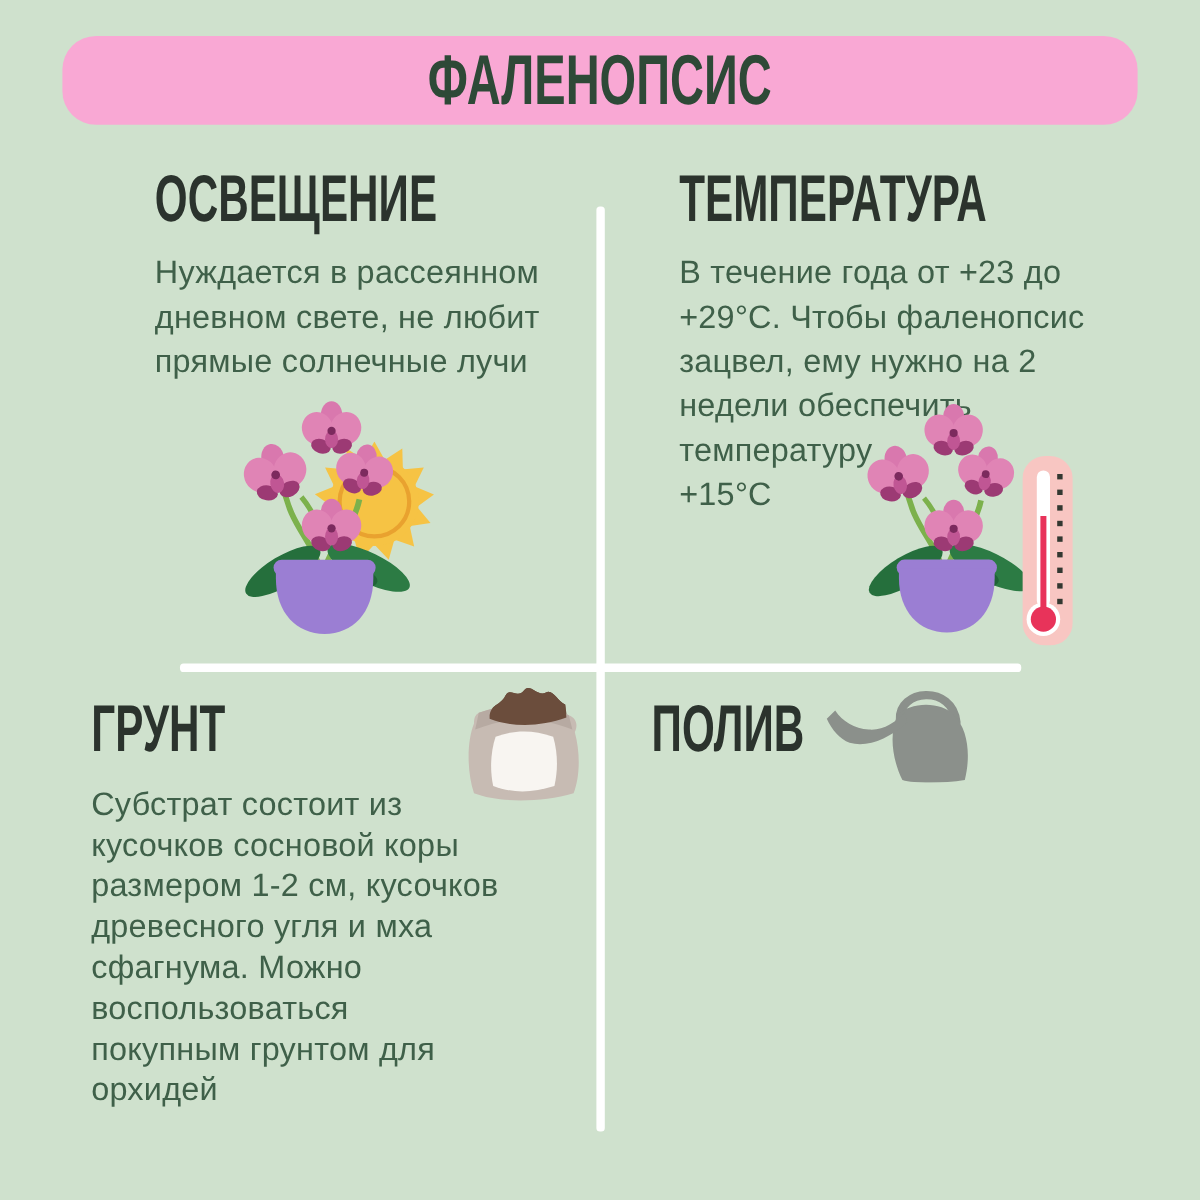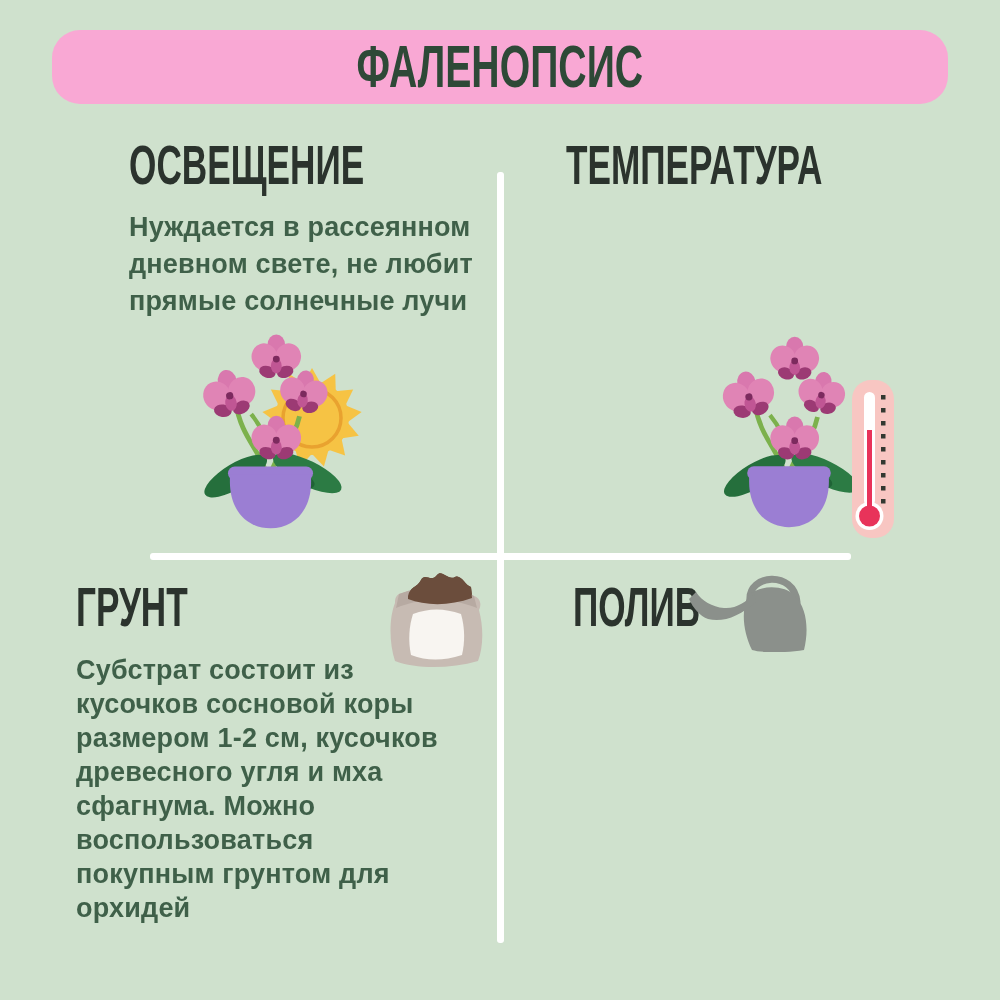--- a/index.html
+++ b/index.html
@@ -54,31 +54,31 @@
     font-weight: 700;
     font-size: 55px;
     line-height: 1;
     color: #2b332d;
     transform: scaleX(0.64);
     transform-origin: 0 0;
     white-space: nowrap;
   }
   .quad-body {
     margin-top: 16px;
-    font-weight: 700;
+    font-weight: 400;
     font-size: 27px;
     line-height: 37px;
     color: #3f6049;
     letter-spacing: 0.2px;
     white-space: pre-line;
   }
   .q-tl { left: 88px; top: 138px;  width: 420px; margin-left: 41px; }
   .q-tr { left: 566px; top: 138px; width: 420px; }
   .q-bl { left: 76px; top: 580px;  width: 420px; }
-  .q-br { left: 573px; top: 580px; width: 420px; }
+  .q-br { left: 543px; top: 580px; width: 420px; }
   .q-bl .quad-body, .q-br .quad-body { margin-top: 18px; line-height: 34px; }
 
   
   .illus { position: absolute; }
   .sun-tl        { left: 262px; top: 368px; width: 100px; height: 100px; }
   .orchid-tl     { left: 193px; top: 333px; width: 155px; height: 203px; }
   .orchid-tr     { left: 713px; top: 335px; width: 152px; height: 200px; }
   .therm-tr      { left: 852px; top: 380px; width: 42px;  height: 158px; }
   .soilbag-bl    { left: 384px; top: 556px; width: 102px; height: 112px; }
   .wateringcan-br{ left: 688px; top: 570px; width: 150px; height: 82px; }
@@ -128,20 +128,26 @@
 
   <div class="quad q-tl">
     <div class="quad-heading">ОСВЕЩЕНИЕ</div>
     <div class="quad-body">Нуждается в рассеянном
 дневном свете, не любит
 прямые солнечные лучи</div>
   </div>
 
   <div class="quad q-tr">
     <div class="quad-heading">ТЕМПЕРАТУРА</div>
+    <div class="quad-body">В течение года от +23 до
++29°С. Чтобы фаленопсис
+зацвел, ему нужно на 2
+недели обеспечить
+температуру
++15°С</div>
   </div>
 
   <div class="quad q-bl">
     <div class="quad-heading">ГРУНТ</div>
     <div class="quad-body">Субстрат состоит из
 кусочков сосновой коры
 размером 1-2 см, кусочков
 древесного угля и мха
 сфагнума. Можно
 воспользоваться

